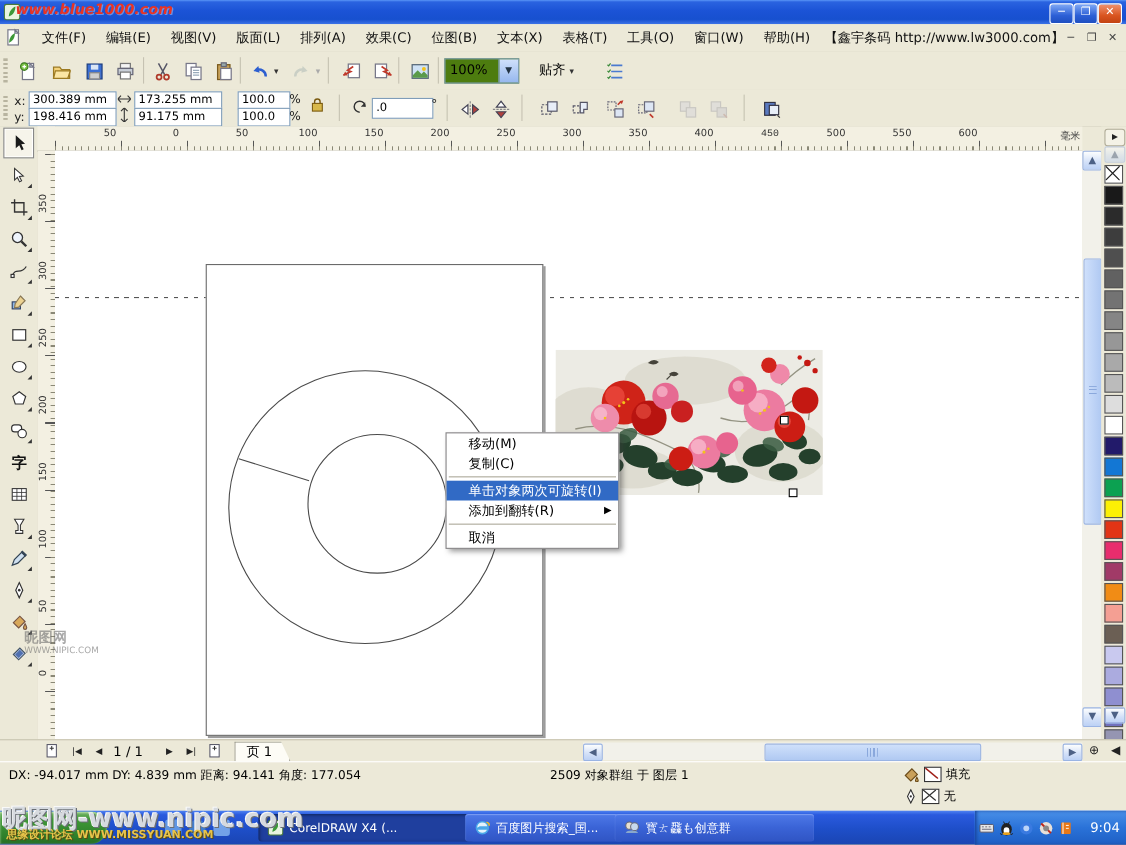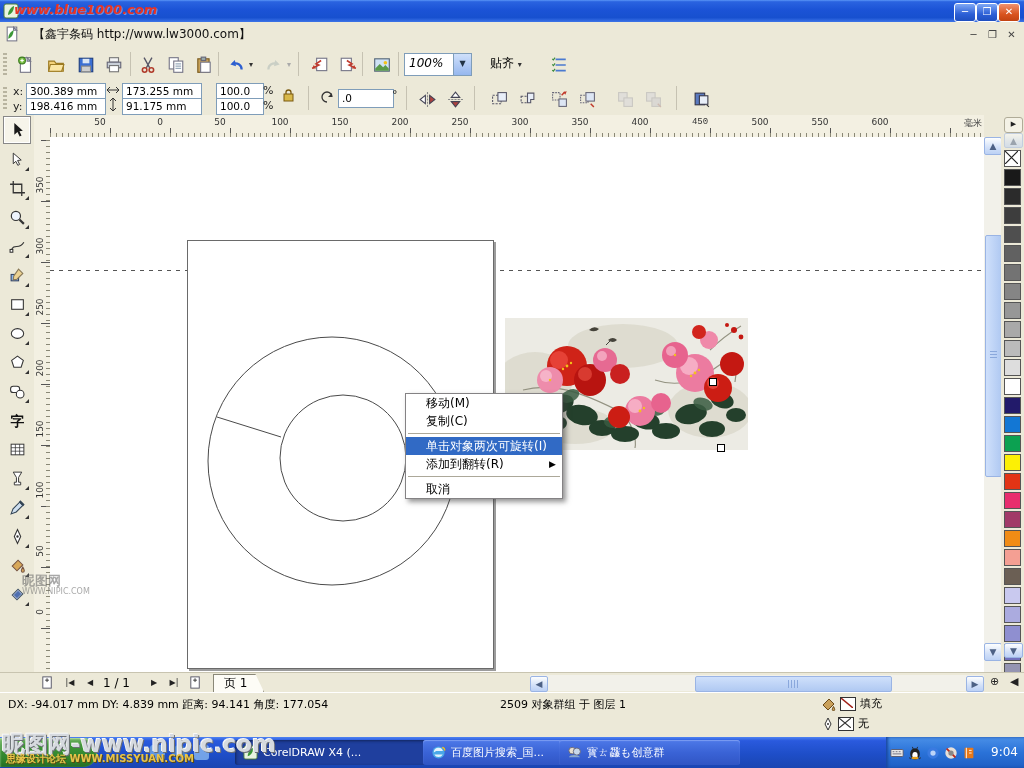--- a/index.html
+++ b/index.html
@@ -35,22 +35,22 @@
   .tbar{position:absolute;left:0;width:1024px;background:#ece9d8;}
   #stdbar{top:47px;height:34px;border-bottom:1px solid #d8d4c4;}
   #propbar{top:81px;height:34px;border-bottom:1px solid #b8b4a4;}
   .grip{position:absolute;left:3px;top:6px;bottom:6px;width:4px;
     background:repeating-linear-gradient(180deg,#b8b4a0 0 2px,transparent 2px 4px);}
   .tbtn{position:absolute;top:4px;width:26px;height:26px;border:1px solid transparent;border-radius:2px;
     display:flex;align-items:center;justify-content:center;}
   .tbtn svg{width:18px;height:18px;}
   .tsep{position:absolute;top:5px;width:1px;height:24px;background:#c6c2b2;}
   .drop{position:absolute;top:13px;font-size:8px;color:#333;}
-  .combo{position:absolute;top:6px;height:21px;background:#ffffff;border:1px solid #7f9db9;
-    font-size:12px;color:#000;font-style:italic;}
+  .combo{position:absolute;top:6px;height:21px;background:#4d7c0f;border:1px solid #7f9db9;
+    font-size:12px;color:#000;}
   .combo .cval{padding:2px 4px;display:inline-block;}
   .combo .cbtn{position:absolute;right:0;top:0;width:17px;height:100%;
     background:linear-gradient(180deg,#cfe0fb,#96b7ee);border-left:1px solid #7f9db9;
     text-align:center;font-size:8px;color:#234;line-height:19px;}
   .fld{position:absolute;height:15px;background:#fff;border:1px solid #7f9db9;
     font-size:10.5px;line-height:14px;padding:0 3px;color:#000;white-space:nowrap;overflow:hidden;}
   .plabel{position:absolute;font-size:11px;color:#222;}
   .pbtn{position:absolute;top:5px;width:25px;height:24px;border:1px solid transparent;
     display:flex;align-items:center;justify-content:center;}
   .pbtn svg{width:17px;height:17px;}
@@ -188,20 +188,34 @@
     <div class="winbtn close" style="right:4px">✕</div>
   </div>
   <div id="wm-top">www.blue1000.com</div>
 
   <div id="menubar">
     <svg class="docicon" viewBox="0 0 16 16">
       <rect x="3" y="1" width="9" height="13" fill="#fff" stroke="#778"></rect>
       <path d="M9 1l3 3H9z" fill="#cdd8e8" stroke="#778"></path>
       <path d="M4 12c3-1 5-4 5-8-2.5 1-5 4-5 8z" fill="#3d9838"></path>
     </svg>
+    <div id="menu-items" style="display:flex">
+        <div class="menuitem">文件(F)</div>
+        <div class="menuitem">编辑(E)</div>
+        <div class="menuitem">视图(V)</div>
+        <div class="menuitem">版面(L)</div>
+        <div class="menuitem">排列(A)</div>
+        <div class="menuitem">效果(C)</div>
+        <div class="menuitem">位图(B)</div>
+        <div class="menuitem">文本(X)</div>
+        <div class="menuitem">表格(T)</div>
+        <div class="menuitem">工具(O)</div>
+        <div class="menuitem">窗口(W)</div>
+        <div class="menuitem">帮助(H)</div>
+      </div>
     <span id="vendor">【鑫宇条码 http://www.lw3000.com】</span>
   </div>
   <div id="mdibtns">
     <div class="mdibtn">─</div>
     <div class="mdibtn">❐</div>
     <div class="mdibtn">✕</div>
   </div>
 
   <div id="stdbar" class="tbar">
     <div class="grip"></div>

